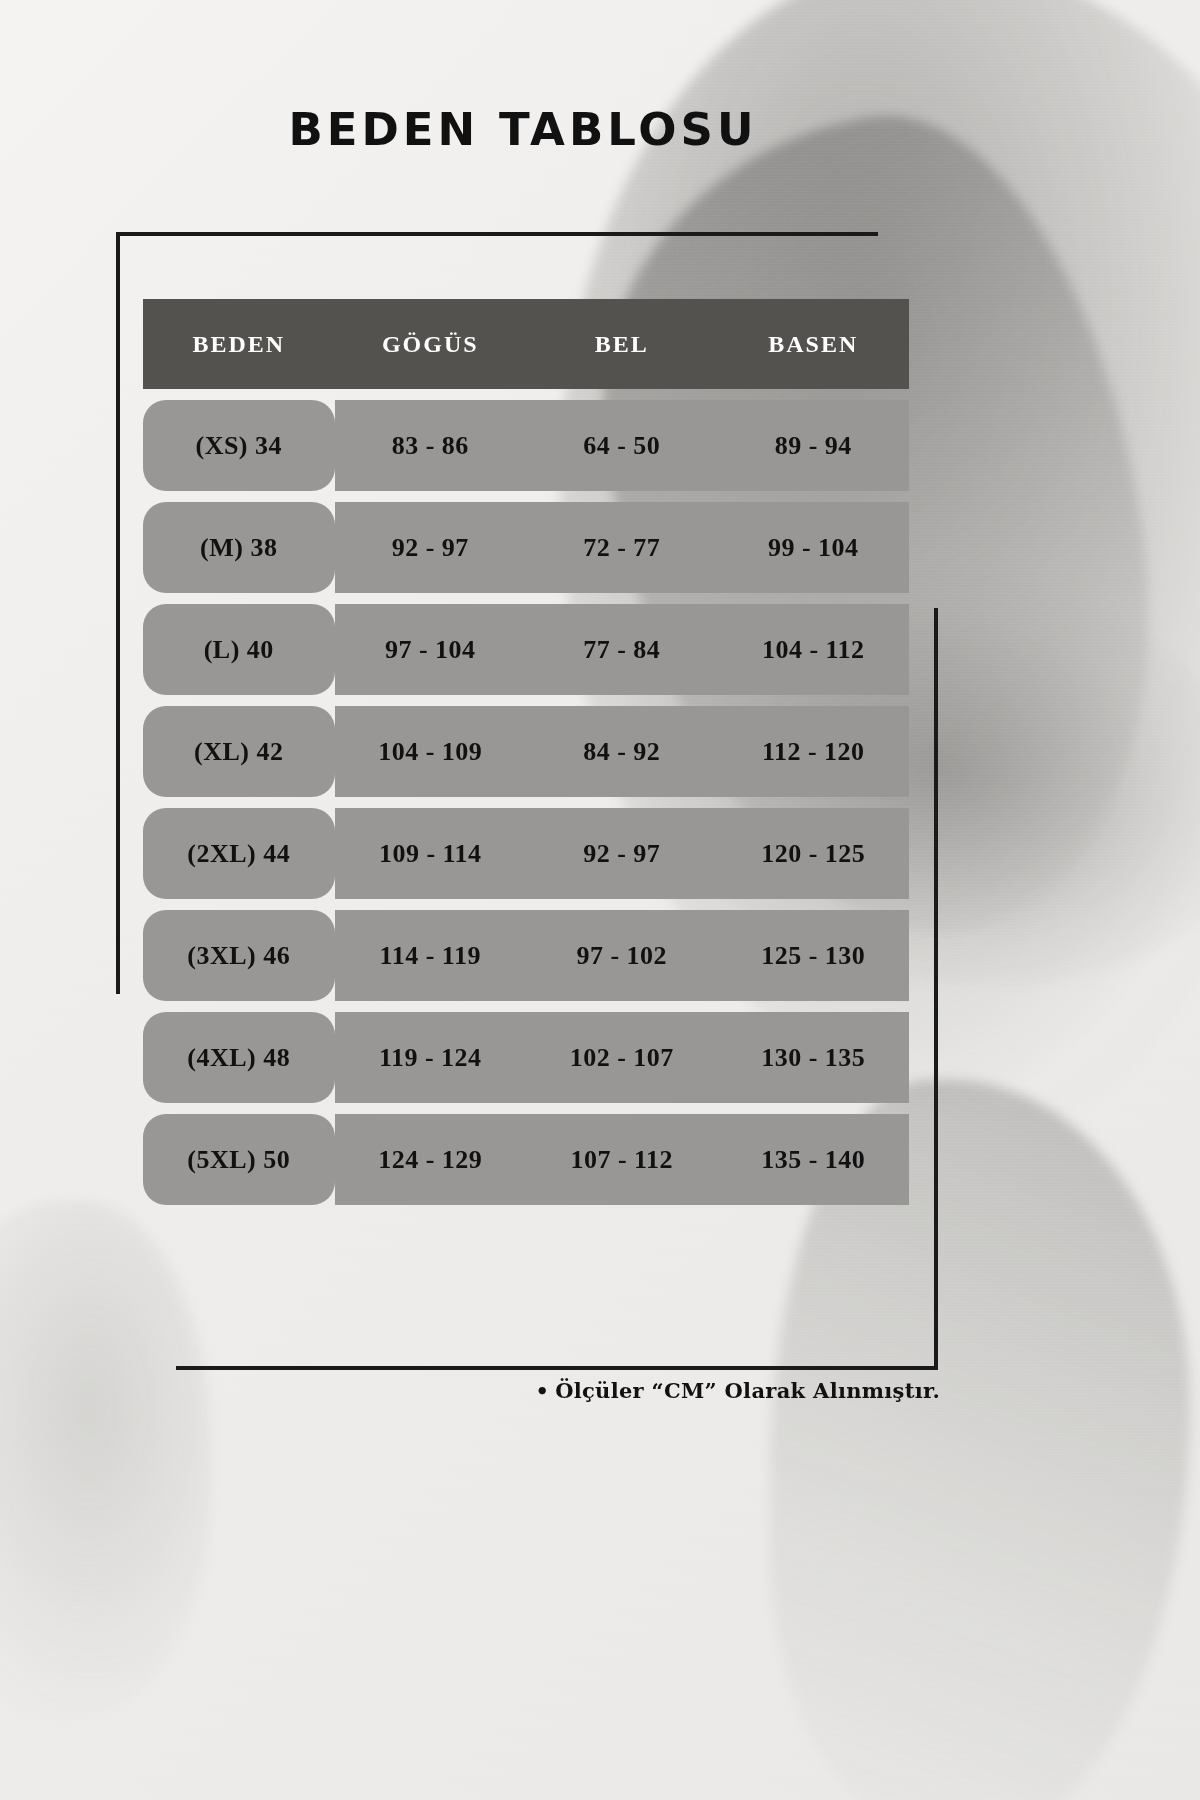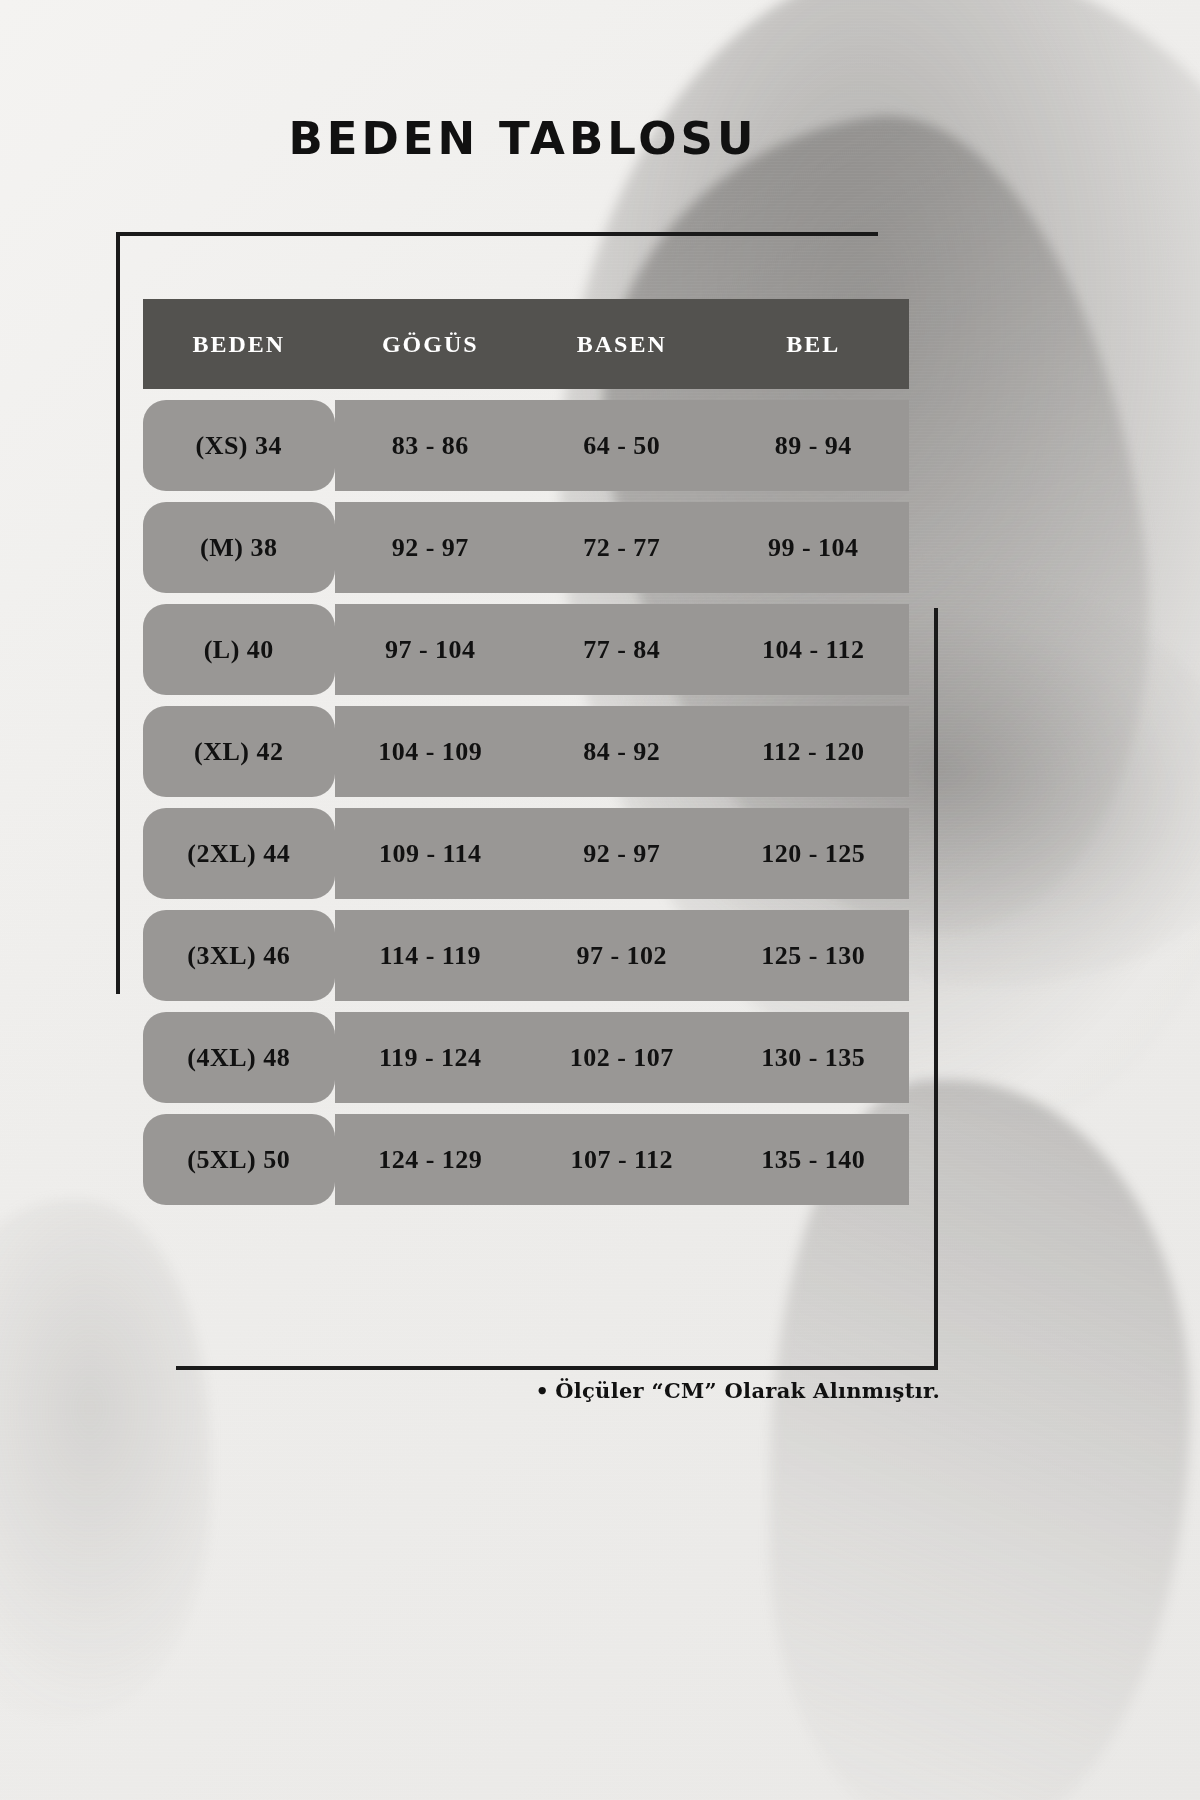--- a/index.html
+++ b/index.html
@@ -72,21 +72,21 @@
   .bg-noise {
     position: absolute;
     inset: 0;
     background-image: repeating-linear-gradient(0deg, rgba(255,255,255,0.035) 0px, rgba(255,255,255,0.035) 1px, rgba(0,0,0,0.0) 1px, rgba(0,0,0,0.0) 3px);
     pointer-events: none;
   }
 
   
   .title {
     position: absolute;
-    top: 112px;
+    top: 103px;
     left: 0;
     width: 1046px;
     text-align: center;
     font-family: "DejaVu Sans", sans-serif;
     font-weight: bold;
     font-size: 45px;
     letter-spacing: 4px;
     color: #111111;
   }
 
@@ -193,22 +193,22 @@
   <div class="frame-line frame-top"></div>
   <div class="frame-line frame-left"></div>
   <div class="frame-line frame-right"></div>
   <div class="frame-line frame-bottom"></div>
 
   <div class="table">
 
     <div class="row header">
       <div class="cell">BEDEN</div>
       <div class="cell">GÖGÜS</div>
+      <div class="cell">BEL</div>
       <div class="cell">BASEN</div>
-      <div class="cell">BEL</div>
     </div>
 
     <div class="row body">
       <div class="cell size-cell">(XS) 34</div>
       <div class="cell">83 - 86</div>
       <div class="cell">64 - 50</div>
       <div class="cell">89 - 94</div>
     </div>
 
 

